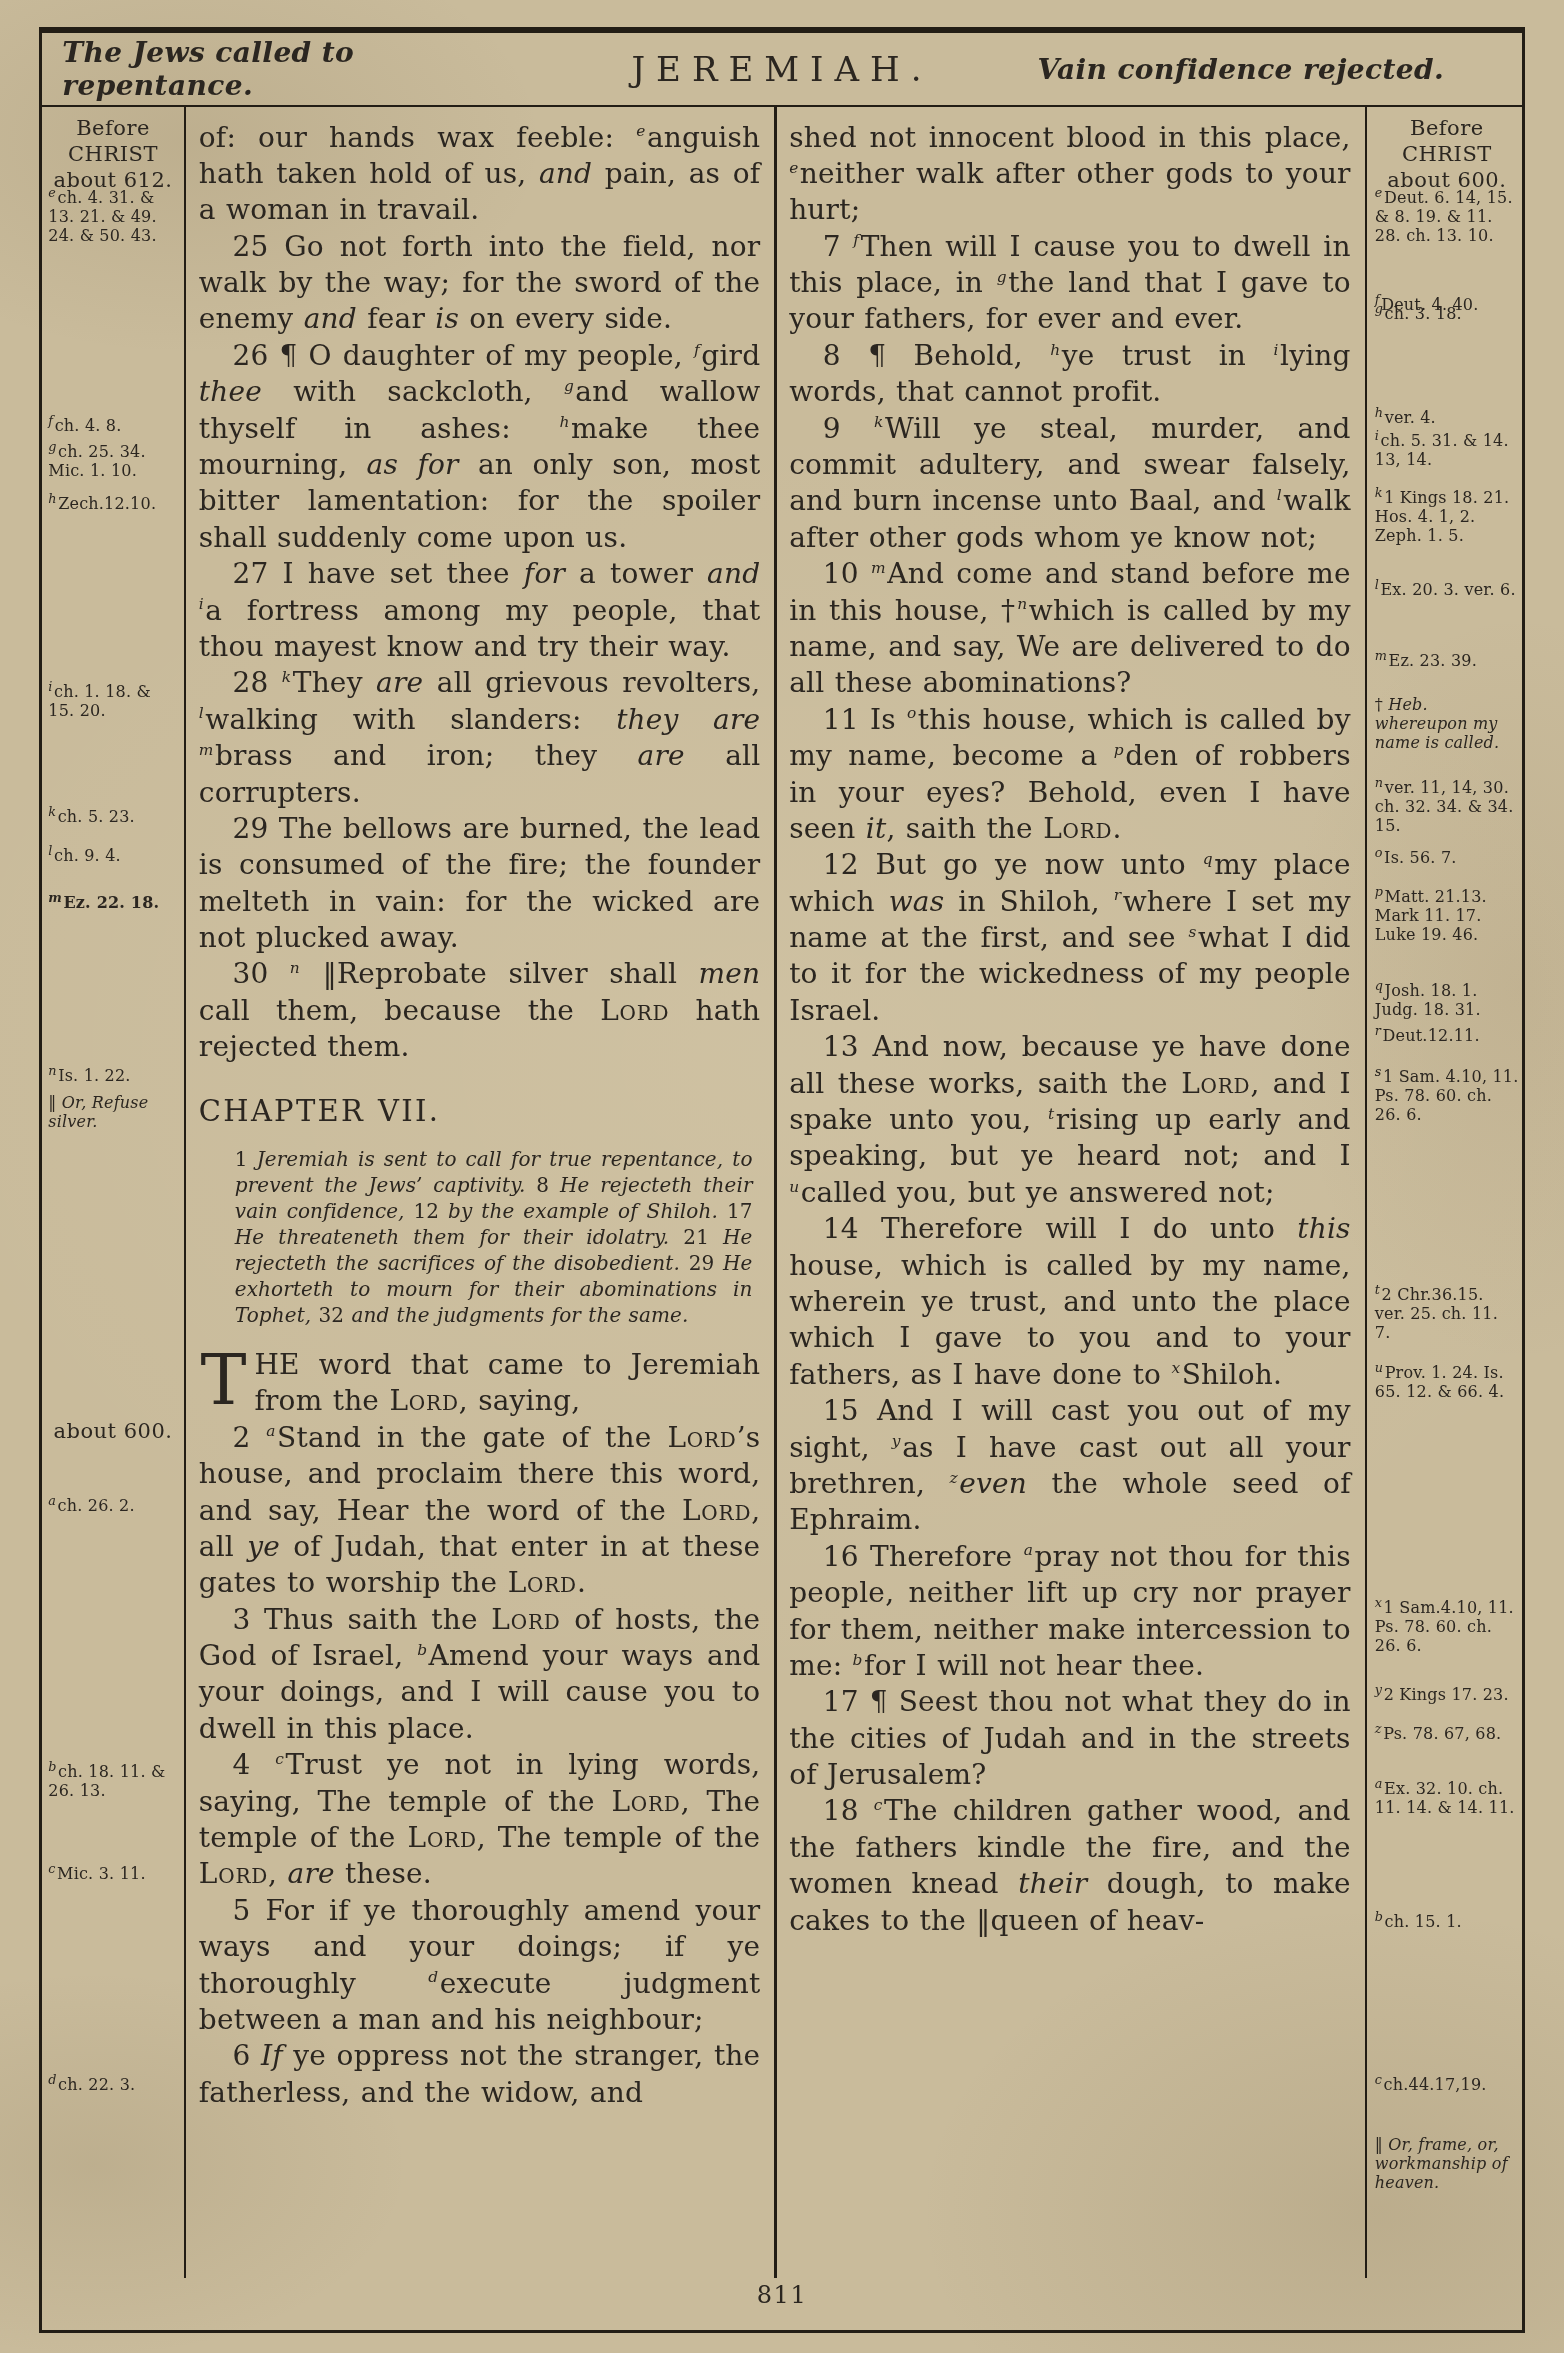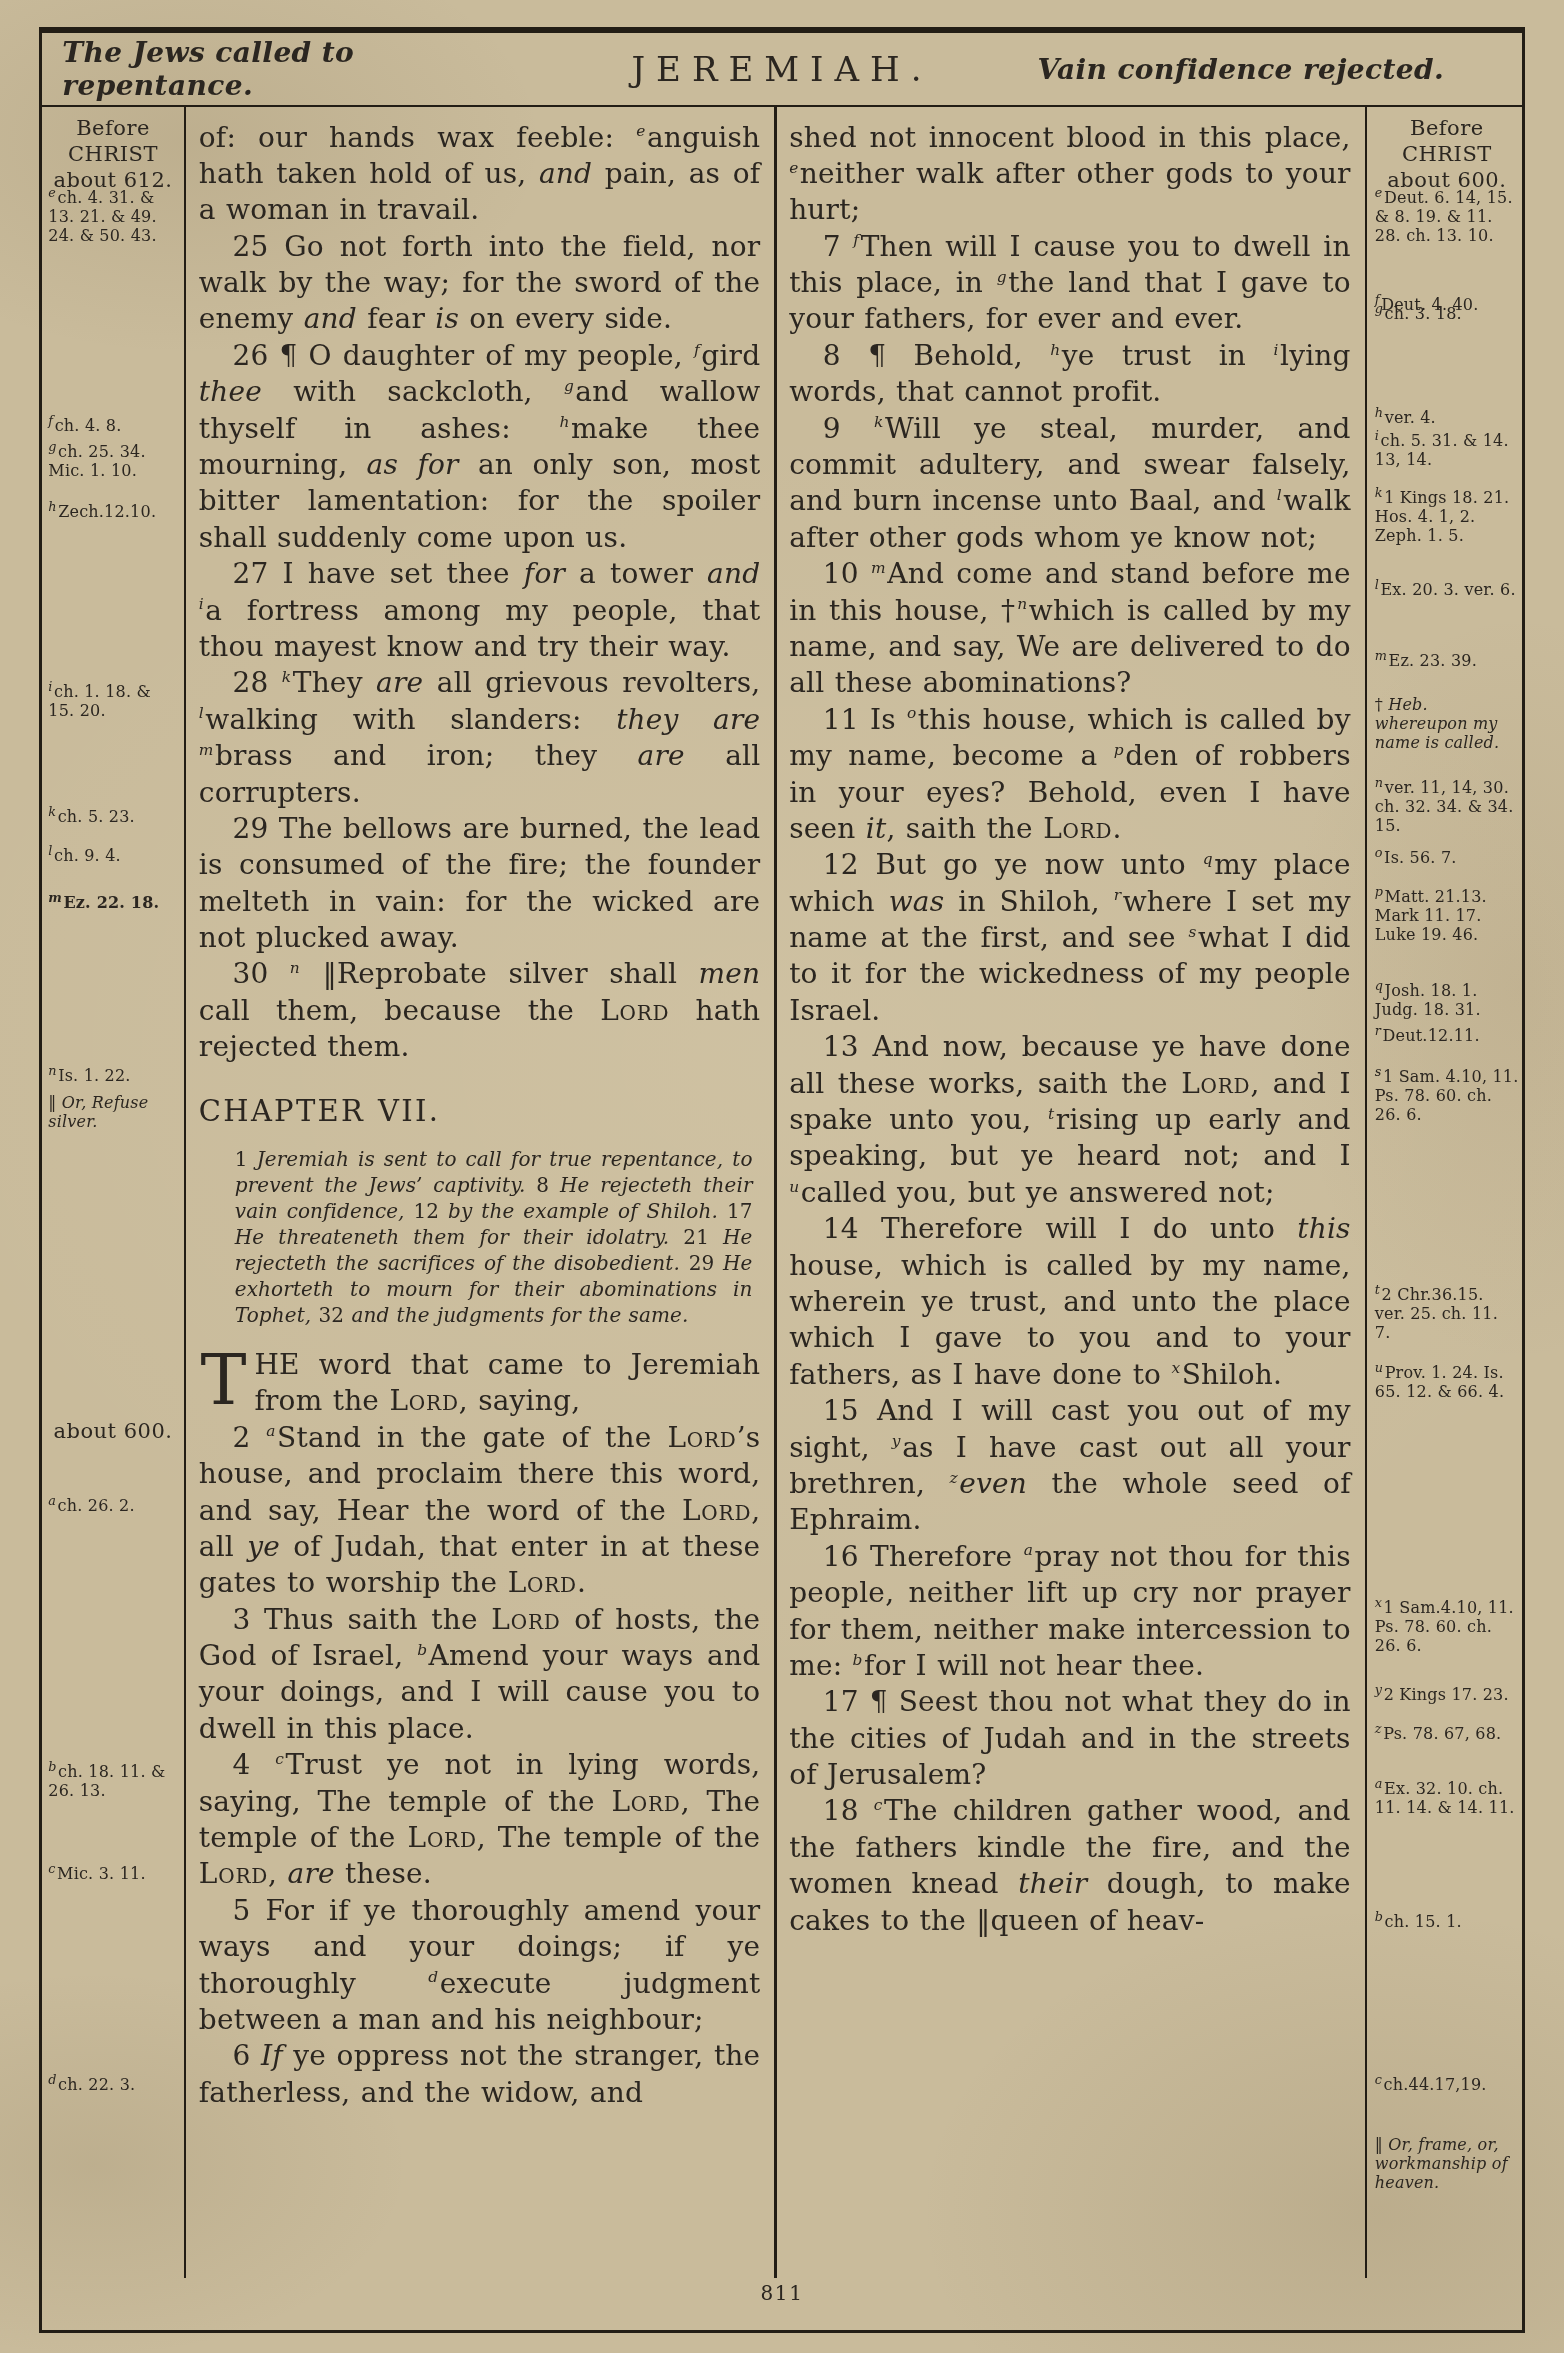--- a/index.html
+++ b/index.html
@@ -96,21 +96,21 @@
   .margin-col.right .note{left:7.8px;right:3.1px;}
   .note sup{font-size:.8em;}
   .note.head{
     left:0;right:0;text-align:center;
     font-size:21px;line-height:1.25;
     white-space:pre-line;letter-spacing:0.5px;
   }
   
   .page-footer{flex:0 0 auto;height:52px;position:relative;}
   .page-number{
-    text-align:center;font-size:20px;letter-spacing:1.6px;padding-top:3.1px;
+    text-align:center;font-size:24px;letter-spacing:1.6px;padding-top:3.1px;
   }
 </style>
 </head>
 <body>
 
 <div class="paper-texture"></div>
 
 <div class="frame">
 
   <header class="page-header">
@@ -120,21 +120,21 @@
   </header>
 
   <div class="content">
     <aside class="margin-col left" id="left-notes">
         <div class="note head" style="top: 7.8px;">Before
 CHRIST
 about 612.</div>
         <div class="note" style="top: 81px;"><sup>e</sup>ch. 4. 31. &amp; 13. 21. &amp; 49. 24. &amp; 50. 43.</div>
         <div class="note" style="top: 309px;"><sup>f</sup>ch. 4. 8.</div>
         <div class="note" style="top: 335px;"><sup>g</sup>ch. 25. 34. Mic. 1. 10.</div>
-        <div class="note" style="top: 395px;"><sup>h</sup>Zech.12.10.</div>
+        <div class="note" style="top: 387px;"><sup>h</sup>Zech.12.10.</div>
         <div class="note" style="top: 575px;"><sup>i</sup>ch. 1. 18. &amp; 15. 20.</div>
         <div class="note" style="top: 700px;"><sup>k</sup>ch. 5. 23.</div>
         <div class="note" style="top: 739px;"><sup>l</sup>ch. 9. 4.</div>
         <div class="note" style="top: 786px; font-weight: bold;"><sup>m</sup>Ez. 22. 18.</div>
         <div class="note" style="top: 959px;"><sup>n</sup>Is. 1. 22.</div>
         <div class="note" style="top: 986px;">‖ <i>Or, Refuse silver.</i></div>
         <div class="note head" style="top: 1311px;">about 600.</div>
         <div class="note" style="top: 1389px;"><sup>a</sup>ch. 26. 2.</div>
         <div class="note" style="top: 1655px;"><sup>b</sup>ch. 18. 11. &amp; 26. 13.</div>
         <div class="note" style="top: 1757px;"><sup>c</sup>Mic. 3. 11.</div>

